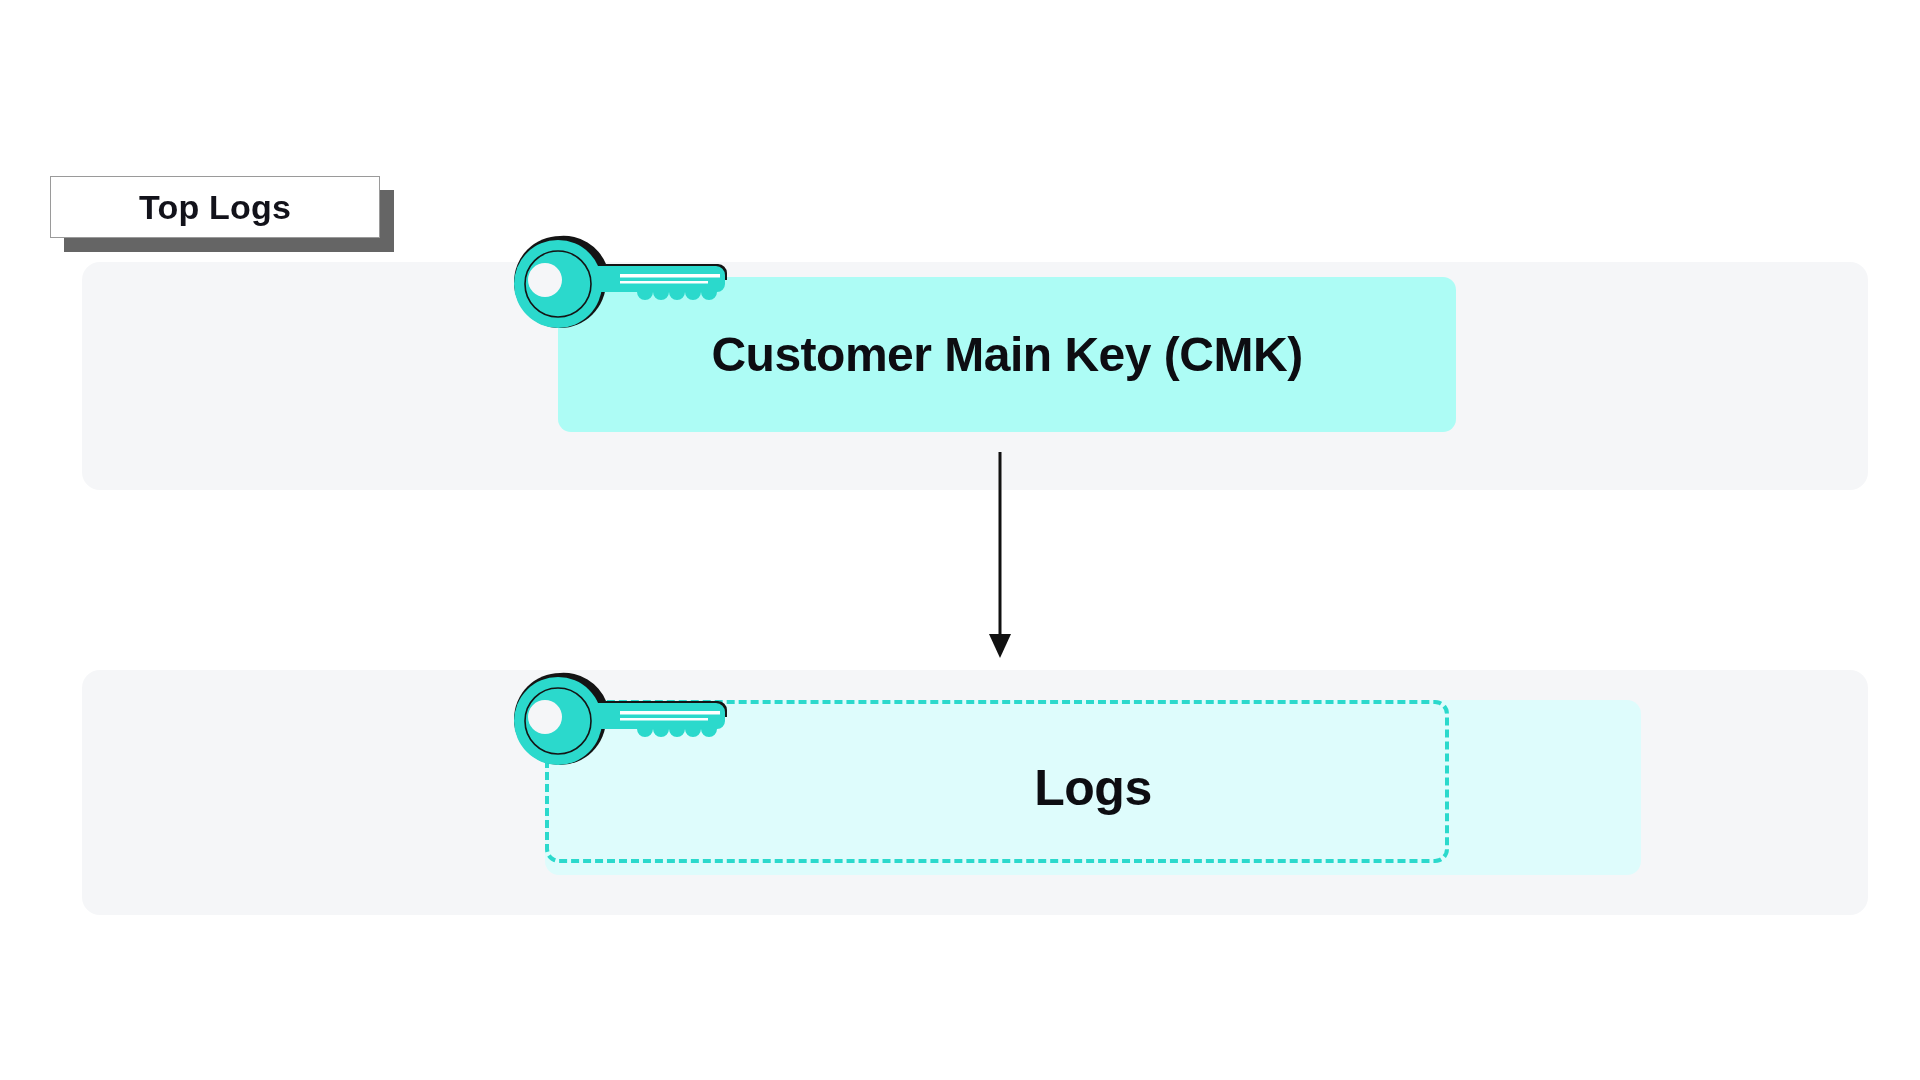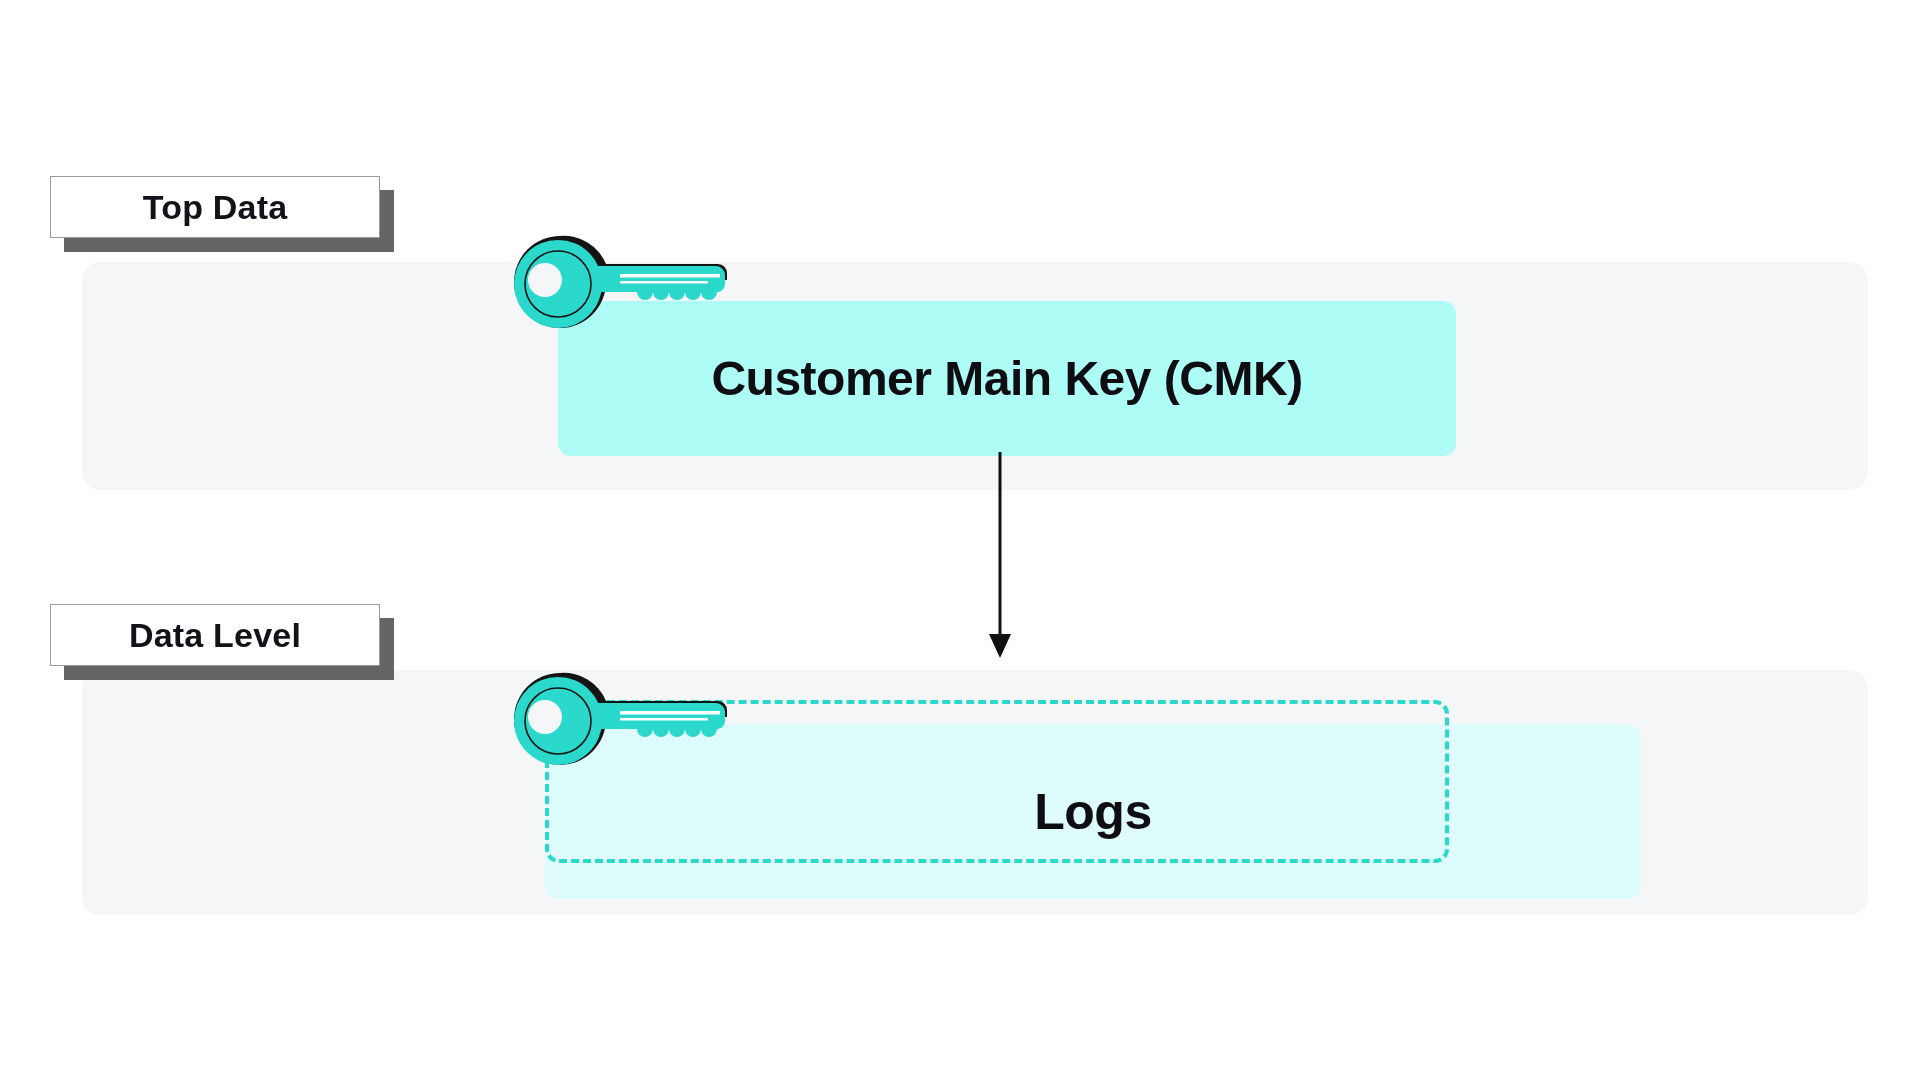--- a/index.html
+++ b/index.html
@@ -63,21 +63,20 @@
   #label-top  { left: 50px; top: 176px;  width: 330px; height: 62px; }
   #label-data { left: 50px; top: 604px;  width: 330px; height: 62px; }
 
   
   .node-box {
     position: absolute;
     display: flex;
     align-items: center;
     justify-content: center;
     box-sizing: border-box;
-    margin-top: 24px;
   }
   #node-cmk {
     left: 558px;
     top: 277px;
     width: 898px;
     height: 155px;
     background: #adfcf5;
     border-radius: 13px;
   }
   #node-logs {
@@ -129,21 +128,21 @@
 </head>
 <body>
 
 <div id="canvas">
 
   <div id="band-top" class="level-band"></div>
 
   <div id="label-top" class="level-label-wrap">
     <div class="level-label-shadow"></div>
     <div class="level-label-box">
-      <span class="level-label-text">Top Data</span>
+      <span class="level-label-text">Top Logs</span>
     </div>
   </div>
 
   <div id="node-cmk" class="node-box">
     <span class="node-text">Customer Main Key (CMK)</span>
   </div>
 
   <svg id="key-cmk" class="key-icon" width="240" height="130" viewBox="0 0 240 130">
 
     <path d="M60 18 A46 46 0 0 1 106 46 L218 46 A9 9 0 0 1 227 55 L227 62 L106 62 A46 46 0 0 1 60 18 Z" fill="#141414"></path>
@@ -165,26 +164,20 @@
     <circle cx="45" cy="62" r="17" fill="#f5f6f8"></circle>
   </svg>
 
   <svg id="arrow-cmk-logs" viewBox="0 0 50 210">
     <line x1="25" y1="0" x2="25" y2="186" stroke="#111111" stroke-width="3"></line>
     <polygon points="25,206 14,182 36,182" fill="#111111"></polygon>
   </svg>
 
   <div id="band-data" class="level-band"></div>
 
-  <div id="label-data" class="level-label-wrap">
-    <div class="level-label-shadow"></div>
-    <div class="level-label-box">
-      <span class="level-label-text">Data Level</span>
-    </div>
-  </div>
 
   <div id="node-logs" class="node-box">
     <span class="node-text">Logs</span>
   </div>
   <div id="node-logs-dash"></div>
 
   <svg id="key-logs" class="key-icon" width="240" height="130" viewBox="0 0 240 130">
     <path d="M60 18 A46 46 0 0 1 106 46 L218 46 A9 9 0 0 1 227 55 L227 62 L106 62 A46 46 0 0 1 60 18 Z" fill="#141414"></path>
     <circle cx="60" cy="64" r="46" fill="#141414"></circle>
     <circle cx="58" cy="66" r="44" fill="#2bd9cc"></circle>

